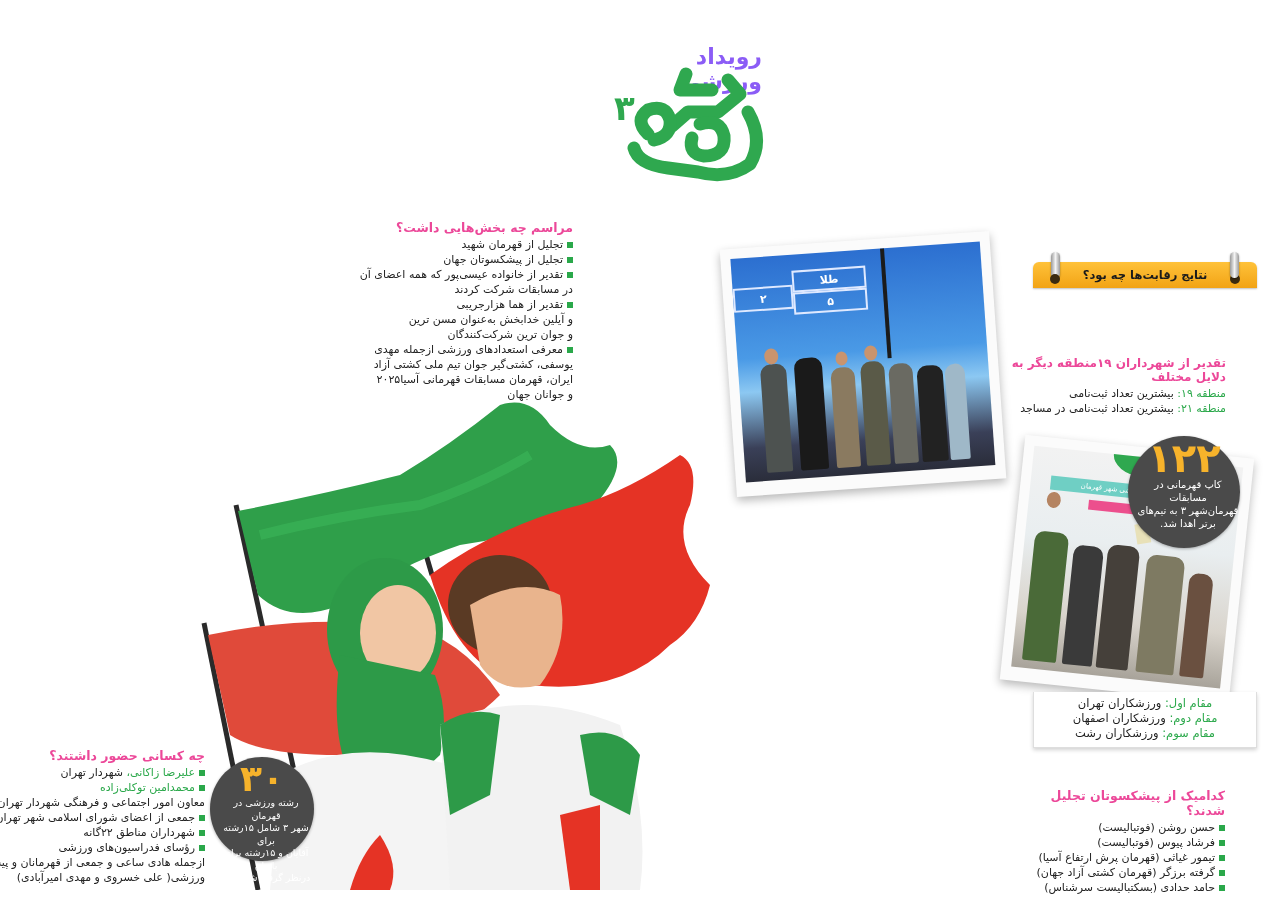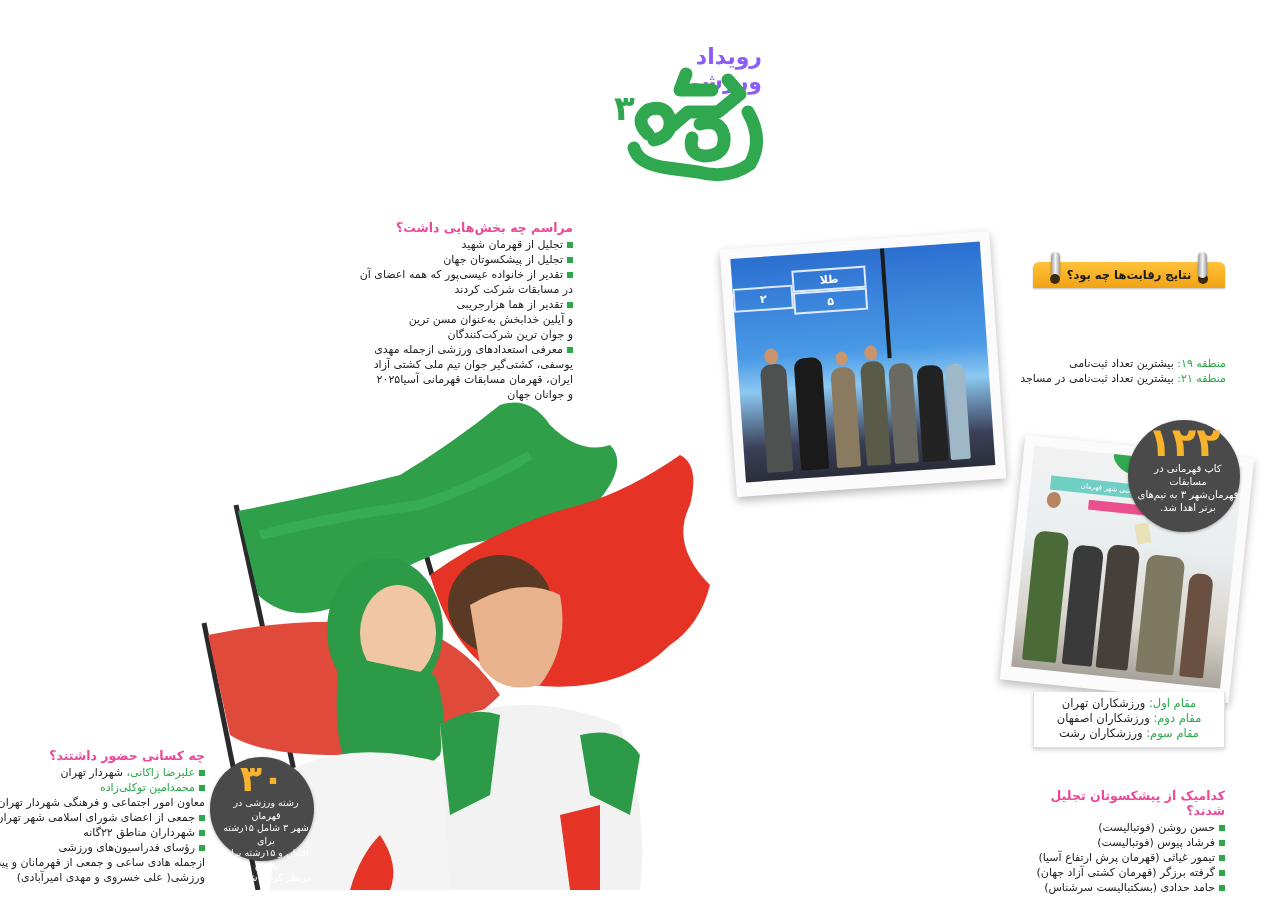--- a/index.html
+++ b/index.html
@@ -30,21 +30,21 @@
   
   #ceremony { left:360px; top:220px; width:213px; }
 
   
   #attendees { left:0; top:748px; width:205px; }
 
   
   #champions { left:1020px; top:788px; width:205px; }
 
   
-  .cal { width:192px; }
+  .cal { width:224px; }
   .cal .head {
     position:relative; height:26px; background:linear-gradient(#ffc23a,#f2a315);
     border-radius:6px 6px 0 0; box-shadow:0 1px 2px rgba(0,0,0,.25);
     display:flex; align-items:center; justify-content:center;
     font-size:11.5px; font-weight:bold; color:#1b1b1b; direction:rtl;
   }
   .cal .ring {
     position:absolute; top:-10px; width:9px; height:26px;
     border-radius:5px; background:linear-gradient(90deg,#9a9a9a,#f4f4f4,#9a9a9a);
     box-shadow:0 1px 2px rgba(0,0,0,.4);
@@ -80,21 +80,21 @@
   .head-dot { position:absolute; border-radius:50%; background:#c9946e; }
   .banner { position:absolute; height:14px; font-size:7px; color:#fff; display:flex; align-items:center; justify-content:center; direction:rtl; }
 
   
   .circle {
     border-radius:50%; background:#4a4a4a; color:#fff; text-align:center; direction:rtl;
     box-shadow:0 1px 3px rgba(0,0,0,.3);
   }
   .circle .num { font-weight:bold; color:#f7b32b; line-height:1; }
   .circle .txt { font-size:10px; line-height:13px;padding-left:8px; }
-  #circle-122 { left:1128px; top:420px; width:112px; height:112px; }
+  #circle-122 { left:1128px; top:436px; width:112px; height:112px; }
   #circle-122 .num { font-size:40px; margin-top:2px; }
   #circle-30 { left:210px; top:757px; width:104px; height:104px; }
   #circle-30 .num { font-size:36px; margin-top:4px; }
   #circle-30 .txt { font-size:9.5px; line-height:12.5px; }
 
   
   #illustration { left:200px; top:395px; width:520px; height:495px; }
 </style>
 </head>
 <body>
@@ -204,20 +204,21 @@
   <div class="head">
     <span class="ring l"></span>
     <span class="hole l"></span>
     <span>نتایج رقابت‌ها چه بود؟</span>
     <span class="hole r"></span>
     <span class="ring r"></span>
   </div>
 </div>
 
 <div id="appreciation" class="abs block rtl">
+  <h3>تقدیر از شهرداران ۱۹منطقه دیگر به دلایل مختلف</h3>
   <div class="line"><span class="green">منطقه ۱۹:</span> <span>بیشترین تعداد ثبت‌نامی</span></div>
   <div class="line"><span class="green">منطقه ۲۱:</span> <span>بیشترین تعداد ثبت‌نامی در مساجد</span></div>
 </div>
 
 <div id="photo2" class="abs photo">
   <div class="inner">
     <div style="position:absolute;left:80px;top:-20px;width:60px;height:40px;border-radius:50%;background:#2fa84f;"></div>
     <div class="banner" style="left:20px;top:28px;width:150px;background:#6fcfc4;">مسابقات ورزشی شهر قهرمان</div>
     <div style="position:absolute;left:60px;top:48px;width:90px;height:10px;background:#ec4f8d;"></div>
     <div class="person" style="left:10px;width:34px;height:130px;background:#4a6a38;"></div>

